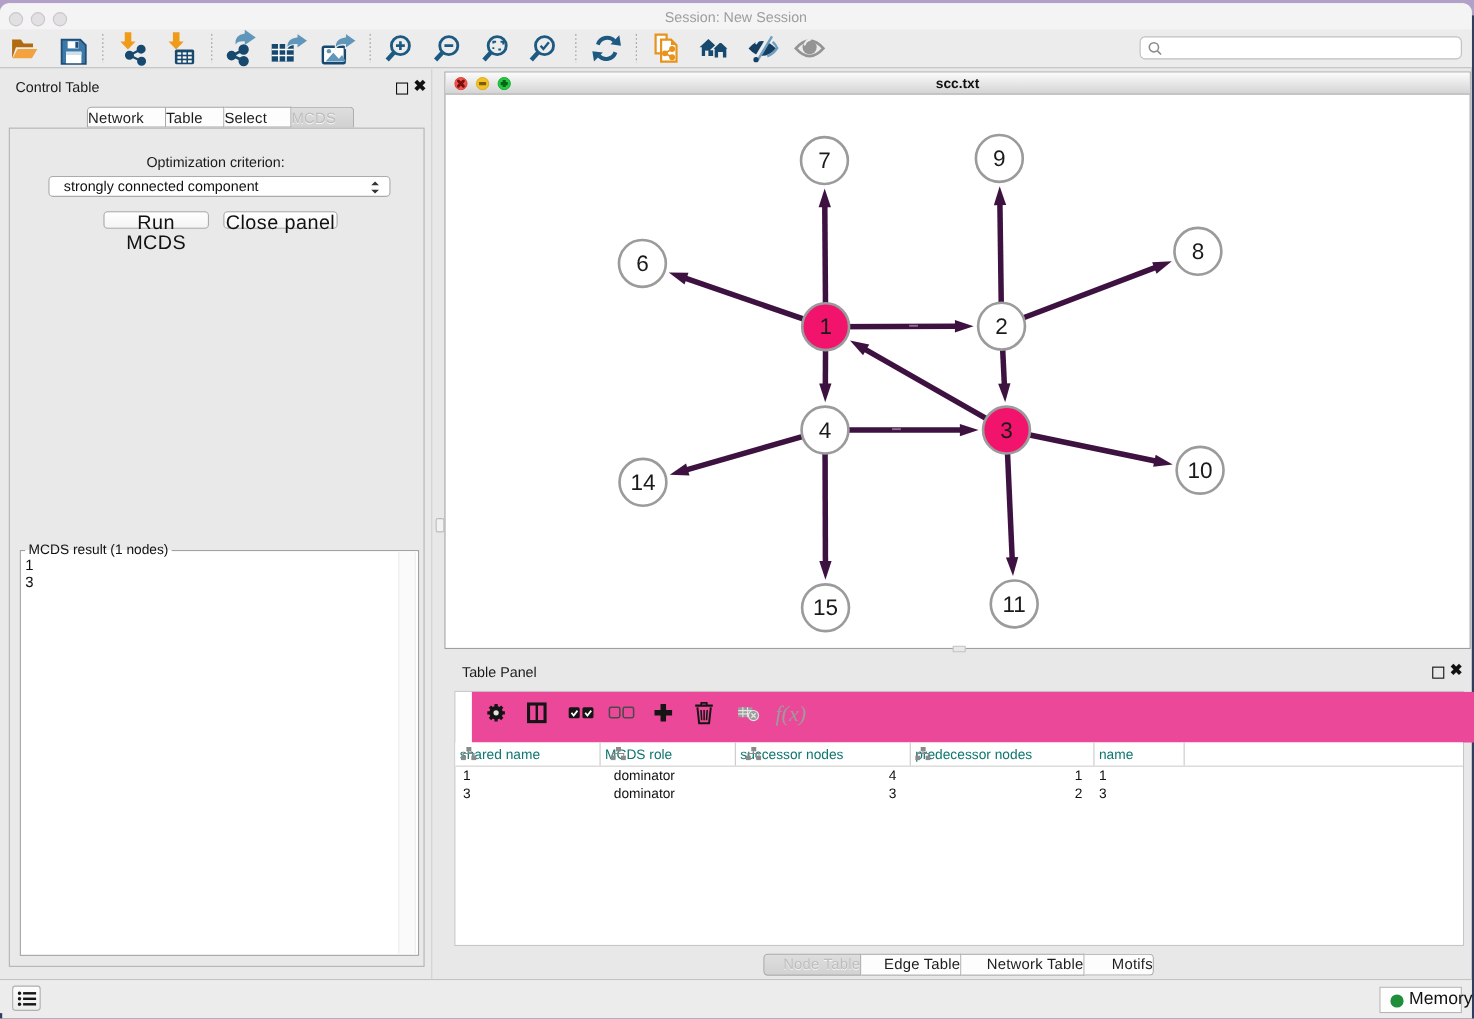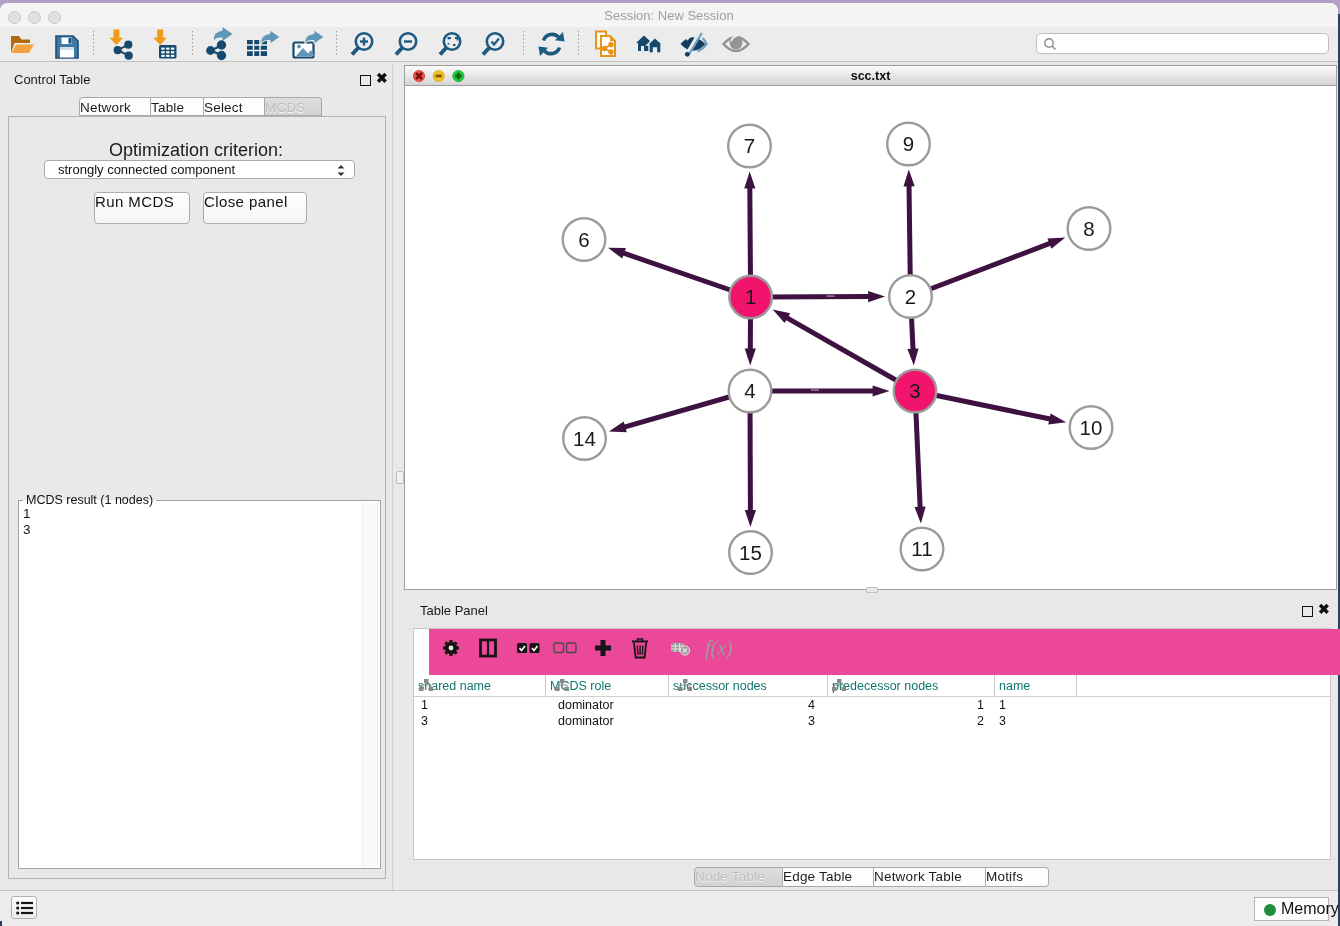--- a/index.html
+++ b/index.html
@@ -11,43 +11,43 @@
 #toolbar{left:0;top:24px;width:1338px;height:34px;background:#ececec;border-bottom:1px solid #c2c2c2}
 #search{left:1036px;top:6px;width:291px;height:19px;background:#fff;border:1px solid #bfbfbf;border-radius:5px}
 
 #cpanel{left:0;top:60px;width:392px;height:827px;background:#e9e9e9;border-right:1px solid #d0d0d0}
 .ptitle{font-size:13px;color:#1a1a1a}
 .maxico{position:absolute;width:9px;height:9px;border:1.5px solid #111}
 .closeico{position:absolute;font-size:14px;font-weight:bold;color:#111}
 .tab{position:absolute;top:34px;height:19px;background:#fdfdfd;border:1px solid #a9a9a9;border-left:none;box-sizing:border-box;font-size:13.5px;color:#1c1c1c;text-align:left;line-height:19px;letter-spacing:.2px}
 .tabsel{background:linear-gradient(#dedede,#d2d2d2);color:#bdbdbd;text-shadow:0 1px 0 #f5f5f5}
 #cpcontent{left:8px;top:53px;width:378px;height:763px;border:1px solid #b3b3b3;background:#e9e9e9;box-sizing:border-box}
-#optlabel{left:0;top:77px;width:392px;text-align:center;font-size:18px;color:#1a1a1a}
+#optlabel{left:0;top:77px;width:392px;text-align:center;font-size:13px;color:#1a1a1a}
 #combo{left:44px;top:97px;width:311px;height:19px;background:#fff;border:1px solid #ababab;border-radius:4px;box-sizing:border-box;font-size:13px;color:#111;line-height:17px;padding-left:13px}
-.btn{position:absolute;top:129px;height:32px;background:linear-gradient(#ffffff,#f4f4f4);border:1px solid #acacac;border-radius:4px;box-sizing:border-box;font-size:15px;color:#111;line-height:18px;letter-spacing:.4px}
+.btn{position:absolute;top:129px;height:16px;background:linear-gradient(#ffffff,#f4f4f4);border:1px solid #acacac;border-radius:4px;box-sizing:border-box;font-size:18px;color:#111;text-align:center;line-height:18px;letter-spacing:.4px}
 #fieldset{left:18px;top:437px;width:363px;height:369px;background:#fff;border:1px solid #a2a2a2;box-sizing:border-box}
 #fslabel{left:4px;top:-8px;font-size:12.5px;color:#111;padding:0 3px;background:linear-gradient(#e9e9e9 50%,#ffffff 50%)}
 #fstext{left:4px;top:5px;font-size:13.5px;color:#111;line-height:16px}
 #fsscroll{right:2px;top:1px;width:14px;height:365px;background:#fafafa;border-left:1px solid #ededed;border-right:1px solid #ededed}
 
 #netwin{left:404px;top:62px;width:933px;height:525px;background:#fff;border:1px solid #9f9f9f;box-sizing:border-box}
 #nettitle{left:0;top:0;width:931px;height:19px;background:linear-gradient(#fbfbfb,#d4d4d4);border-bottom:1px solid #9f9f9f}
 #netname{left:0;top:0;width:931px;height:19px;line-height:20px;text-align:center;font-size:12.5px;color:#111;font-weight:bold}
 #graph{left:0;top:20px}
 
 #divhandle{left:396px;top:468px;width:8px;height:13px;background:#f2f2f2;border:1px solid #bdbdbd;border-radius:2px;box-sizing:border-box}
 
 #tpanel{left:404px;top:590px;width:934px;height:297px}
 #tbox{left:9px;top:35px;width:918px;height:232px;border:1px solid #c6c6c6;background:#fff;box-sizing:border-box}
 #ttoolbar{left:15px;top:0;width:916px;height:46px;background:#ec4899}
 #thead{left:0;top:46px;width:916px;height:22px;background:#fff;border-bottom:1px solid #cfcfcf;box-sizing:border-box}
 .th{position:absolute;top:0;height:21px;border-right:1px solid #c9c9c9;font-size:12.5px;color:#0f766e;text-align:left;line-height:22px;padding-left:4px;box-sizing:border-box}
 .treeico{position:absolute;top:4px;width:14px;height:13px}
 .td{position:absolute;font-size:12.5px;color:#111;height:16px;line-height:16px}
-.btab{position:absolute;top:274px;height:20px;background:#fdfdfd;border:1px solid #a9a9a9;border-left:none;box-sizing:border-box;font-size:13.5px;color:#1c1c1c;text-align:left;line-height:17px;letter-spacing:.2px}
+.btab{position:absolute;top:274px;height:20px;background:#fdfdfd;border:1px solid #a9a9a9;border-left:none;box-sizing:border-box;font-size:13.5px;color:#1c1c1c;text-align:right;line-height:17px;letter-spacing:.2px}
 
 #statusbar{left:0;top:887px;width:1338px;height:36px;background:#ececec;border-top:1px solid #c3c3c3;box-sizing:border-box}
 #listbtn{left:11px;top:5px;width:26px;height:23px;background:linear-gradient(#fdfdfd,#ececec);border:1px solid #b0b0b0;border-radius:3px;box-sizing:border-box}
 #membtn{left:1254px;top:6px;width:75px;height:24px;background:#fdfdfd;border:1px solid #b5b5b5;box-sizing:border-box;font-size:16px;color:#111;line-height:22px}
 </style></head>
 <body>
 <div class="abs" id="purple"></div>
 <div class="abs" id="win">
   <div class="abs" id="titlebar">
     <div class="tl" style="left:8px"></div>

